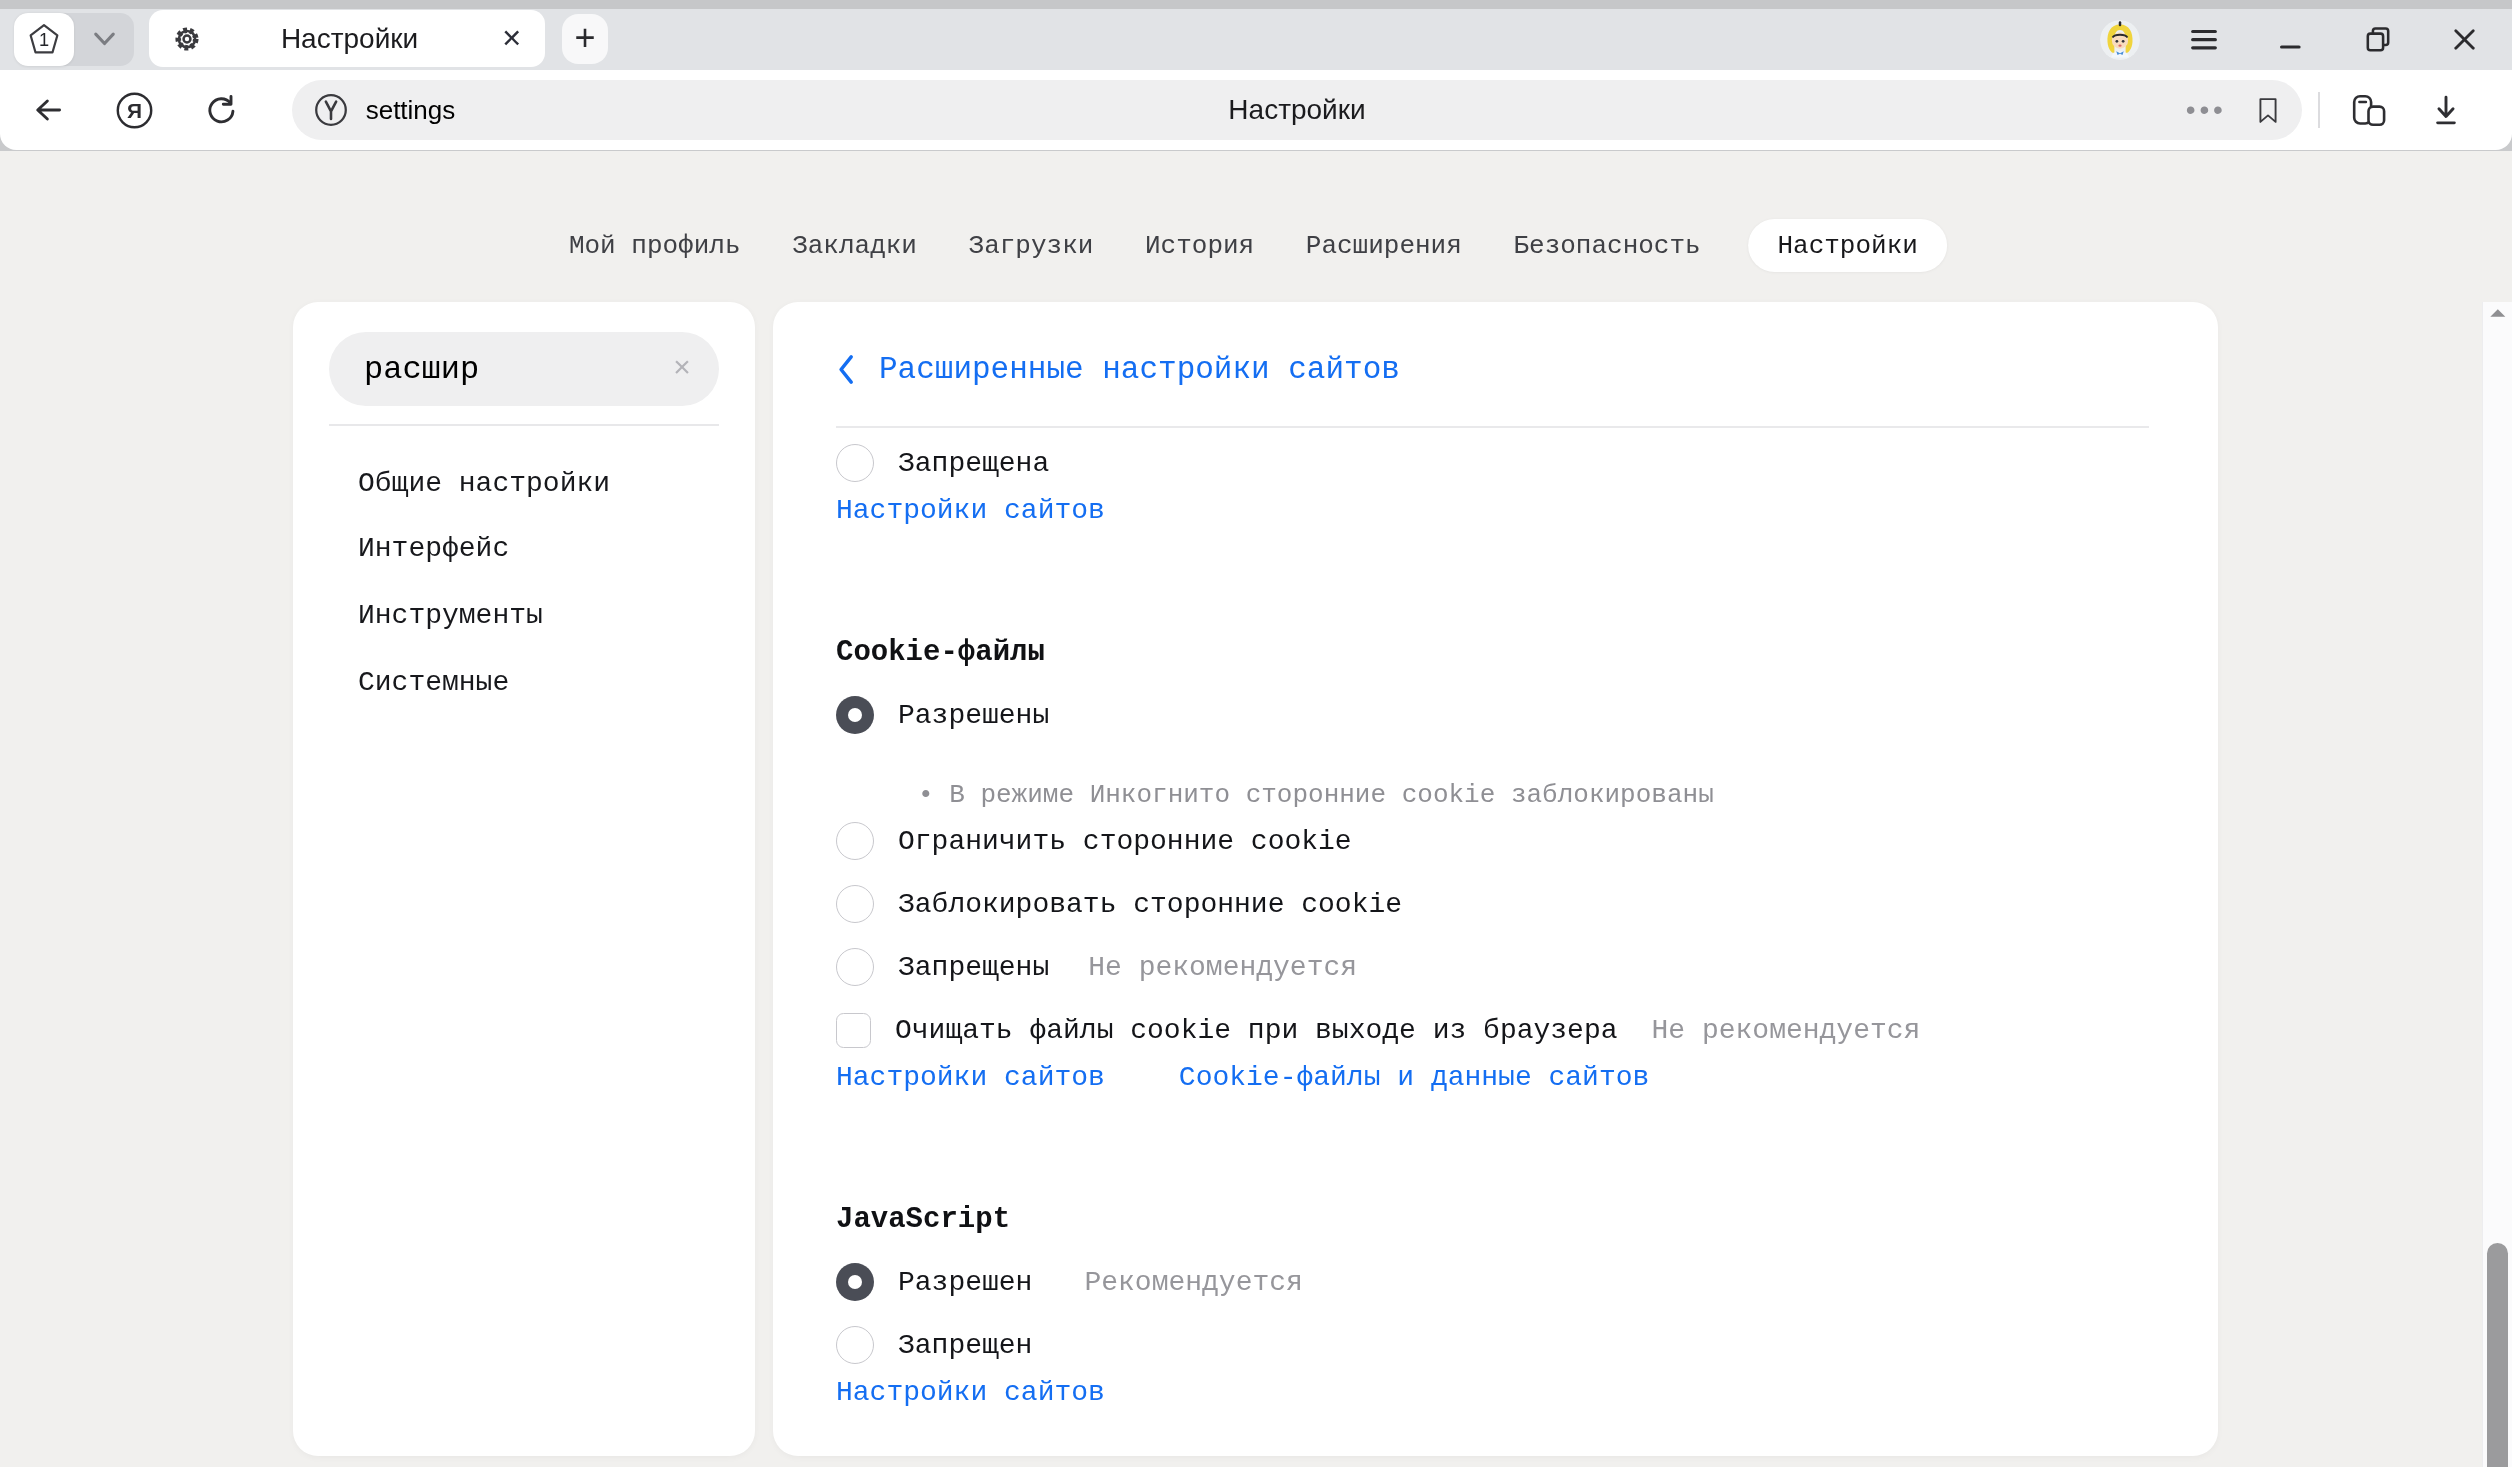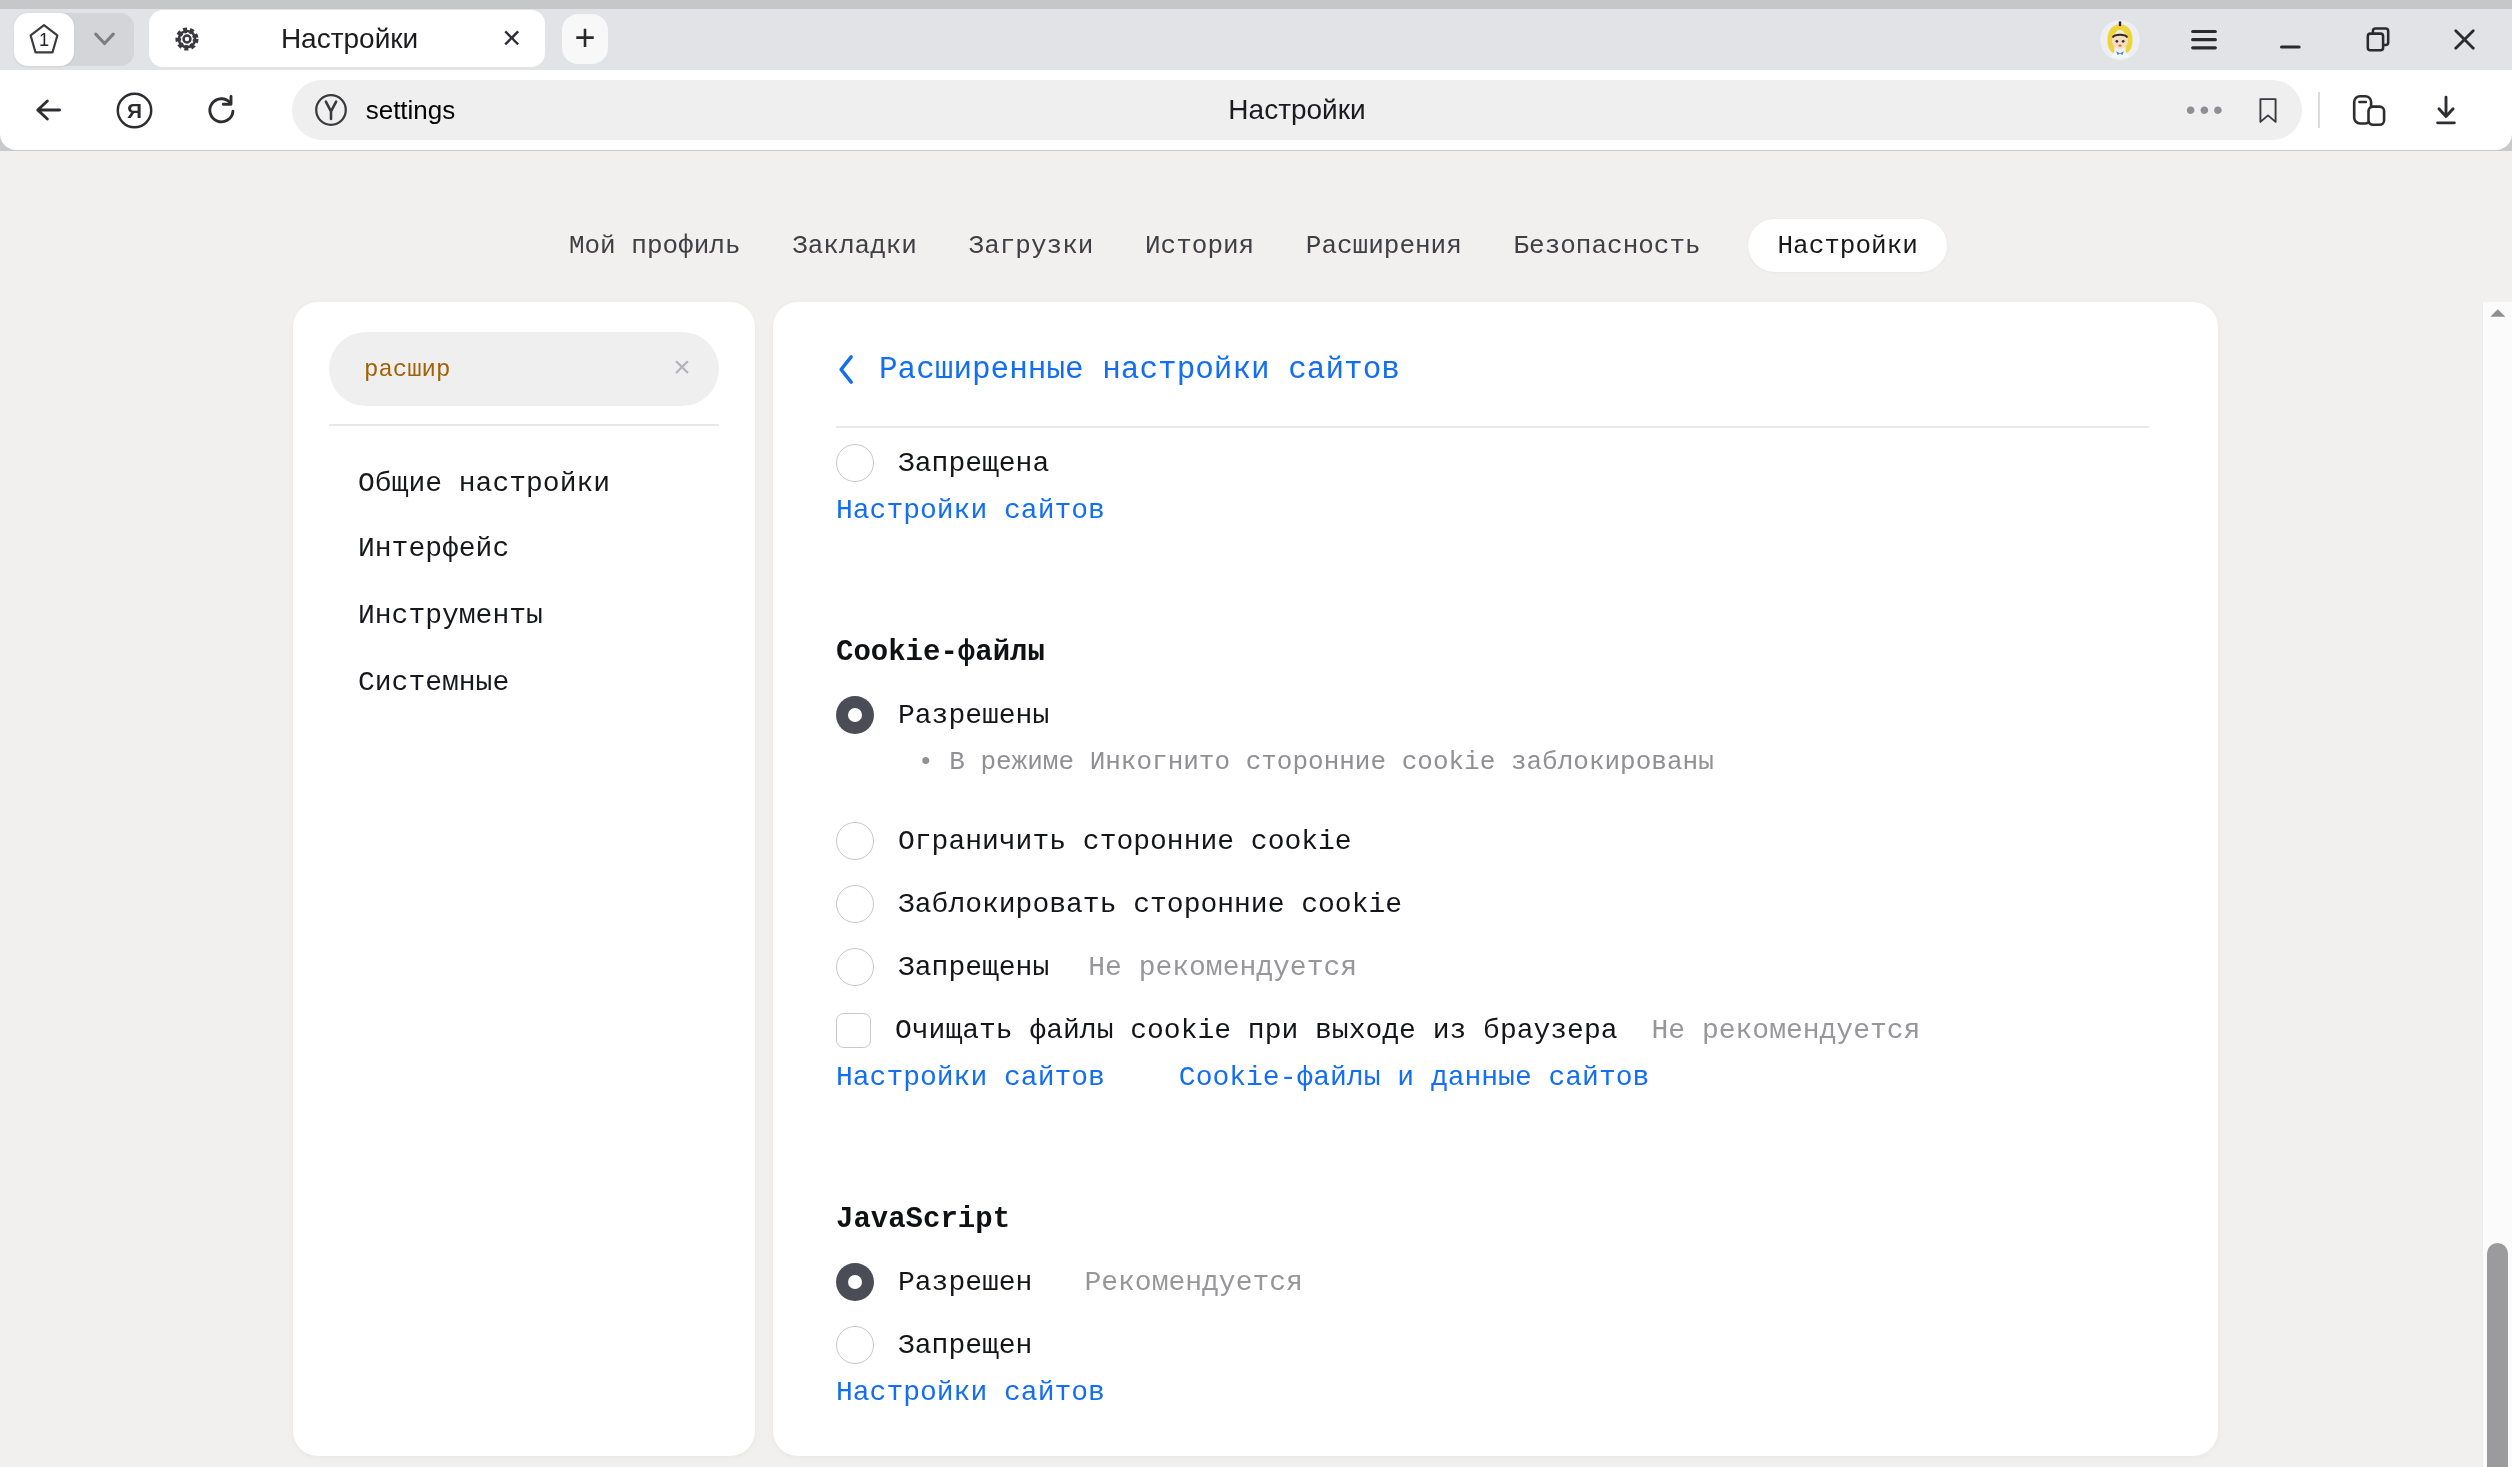--- a/index.html
+++ b/index.html
@@ -50,42 +50,42 @@
   .nav-tab.active { background:#fff; color:#18181b; border-radius:627px; padding:11.3px 29px;
     box-shadow:0 0.6px 3.1px rgba(0,0,0,.06); }
 
   .card { position:absolute; background:#fff; border-radius:25px; box-shadow:0 1.3px 6.3px rgba(0,0,0,.035); }
   .sidebar-card { left:293px; top:151px; width:462px; height:1154px; }
   .main-card { left:773px; top:151px; width:1445px; height:1154px; padding:0 69px 0 63px; overflow:hidden; }
 
   
   .search-pill { margin:30px 36px 0 36px; height:74px; background:#efeff0; border-radius:38px;
     display:flex; align-items:center; padding:0 28px 0 35px; }
-  .search-value { font-size:24px; color:#a16207; flex:1; white-space:nowrap; }
+  .search-value { font-size:32px; color:#000000; flex:1; white-space:nowrap; }
   .search-clear { font-size:30px; color:#b3b3b8; line-height:1; }
   .side-divider { height:1.9px; background:#e8e8ea; margin:18px 36px 0 36px; }
   .side-items { margin-top:26px; }
   .side-item { height:67px; display:flex; align-items:center; padding-left:65px;
     font-size:28px; color:#17181c; white-space:nowrap; }
   .side-item:first-child { height:63px; }
 
   
   .content-header { margin-top:45px; height:44px; display:flex; align-items:center; gap:24px; }
   .page-title { font-size:31px; font-weight:500; color:#146ef2; white-space:nowrap; }
   .content-divider { margin-top:35px; height:1.9px; background:#e9e9eb; }
   .opt-row { height:63px; display:flex; align-items:center; }
   .opt-row.first { margin-top:3.8px; }
   .radio { width:38px; height:38px; border-radius:50%; border:1.9px solid #c8c8cd; flex:none; }
   .radio.checked { border:none; background:#4a4d56; position:relative; }
   .radio.checked::after { content:""; position:absolute; left:12px; top:12px; width:14px; height:14px;
     border-radius:50%; background:#fff; }
   .checkbox { width:35px; height:35px; border-radius:7.5px; border:1.9px solid #c8c8cd; flex:none; }
   .opt-label { font-size:28px; color:#141519; margin-left:24px; white-space:nowrap; }
   .opt-note { font-size:28px; color:#96969b; margin-left:39px; white-space:nowrap; }
-  .note-row { height:63px; display:flex; align-items:flex-start; padding-left:82px; }
+  .note-row { height:63px; display:flex; align-items:flex-end; padding-left:82px; }
   .sub-note { font-size:26px; color:#8f8f94; white-space:nowrap; }
   .link-row { height:63px; display:flex; align-items:flex-start; gap:74px; }
   .link { font-size:28px; color:#146ef2; white-space:nowrap; }
   .section-heading { margin-top:63px; height:63px; display:flex; align-items:center;
     font-size:29px; font-weight:700; color:#101114; white-space:nowrap; }
 
   
   .scrollbar { position:absolute; right:0; top:151px; width:30px; height:1316px; background:#fbfbfc;
     border-left:0.6px solid #ededef; }
   .scroll-up { position:absolute; top:6.3px; left:6.3px; }

